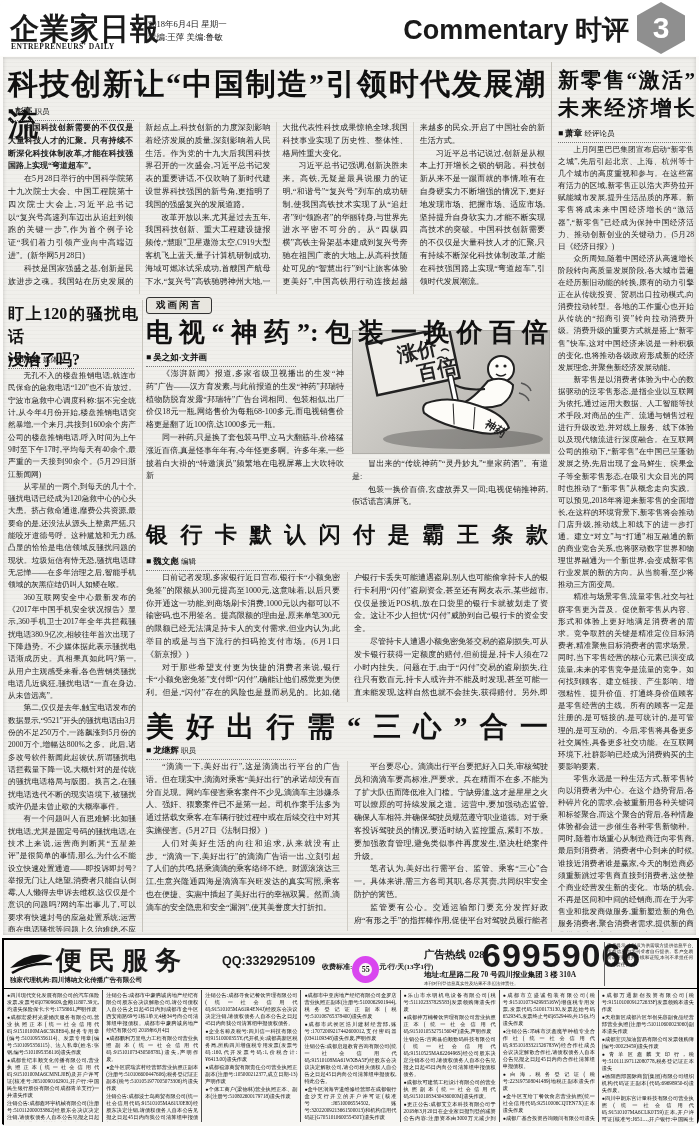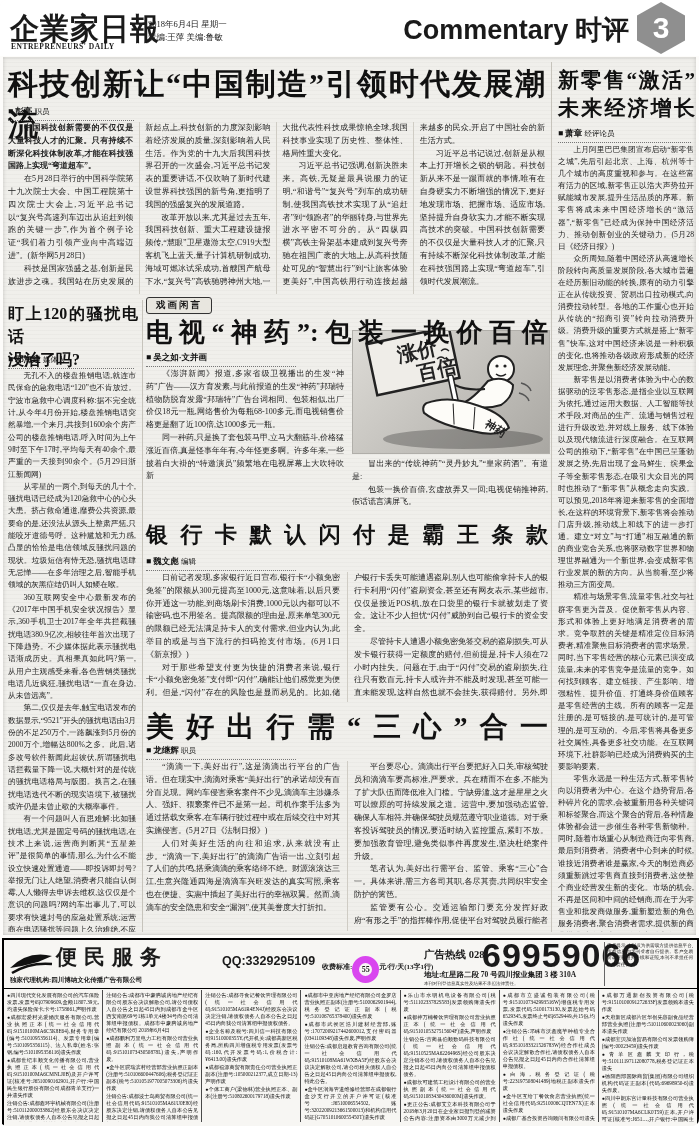--- a/index.html
+++ b/index.html
@@ -35,21 +35,21 @@
   .cols2{column-count:2;column-gap:14px;column-rule:1px solid #cfccc4;}
   .intro{font-weight:bold;}
   
   .tagbox{position:absolute;border:1.5px solid #333;background:#e8e6df;border-radius:3px;
           font-size:9.5px;font-weight:bold;padding:1px 9px;letter-spacing:2px;}
   .cartoon{position:absolute;overflow:hidden;background:linear-gradient(135deg,#dedcd7 0%,#bfbdb8 60%,#a9a7a2 100%);
            border:1px solid #b0aea9;}
   
   .services{position:absolute;left:2px;top:938px;width:693px;height:186px;border:2px solid #000;background:#f7f6f3;}
   .svc-head{position:absolute;left:0;top:0;width:100%;height:48px;border-bottom:1.5px solid #000;}
-  .svc-brand{position:absolute;left:52px;top:3px;font-size:21px;font-weight:900;letter-spacing:7px;white-space:nowrap;}
+  .svc-brand{position:absolute;left:52px;top:3px;font-size:26px;font-weight:900;letter-spacing:7px;white-space:nowrap;}
   .svc-agency{position:absolute;left:6px;top:36px;font-size:6.5px;font-weight:bold;white-space:nowrap;}
   .svc-qq{position:absolute;left:218px;top:14px;font-size:12.5px;font-weight:900;font-family:"Liberation Sans",sans-serif;}
   .svc-fee{position:absolute;left:318px;top:16px;font-size:7px;font-weight:bold;white-space:nowrap;}
   .fee-circle{display:inline-block;border:7px solid #d946ef;border-radius:50%;width:13px;height:13px;
               line-height:13px;text-align:center;font-size:8px;font-weight:900;vertical-align:-3px;}
   .svc-hotline-label{position:absolute;left:420px;top:8px;font-size:10.5px;font-weight:900;white-space:nowrap;}
   .svc-hotline-num{position:absolute;left:478px;top:-4px;font-size:34px;font-weight:900;letter-spacing:1px;
                    font-family:"Liberation Sans",sans-serif;}
   .svc-addr{position:absolute;left:420px;top:30px;font-size:7.5px;font-weight:bold;white-space:nowrap;}
   .svc-note{position:absolute;left:420px;top:41px;font-size:4.5px;color:#333;white-space:nowrap;}

